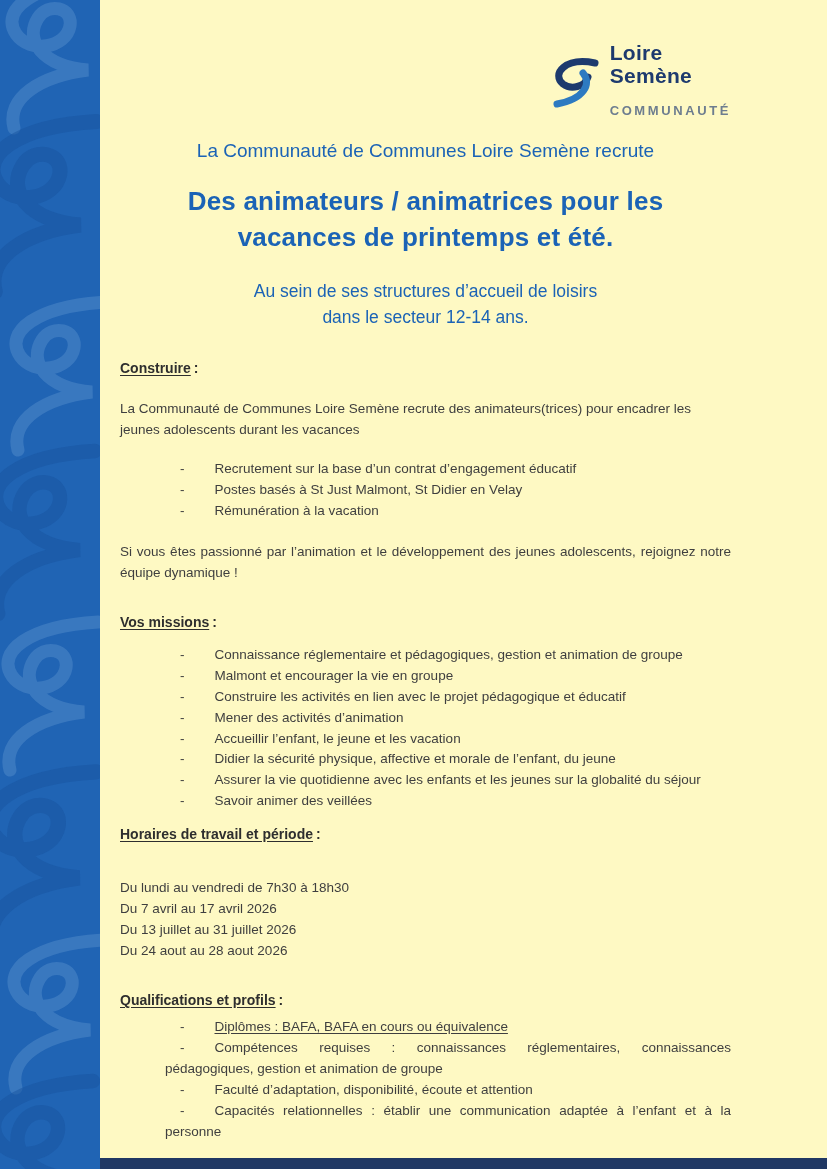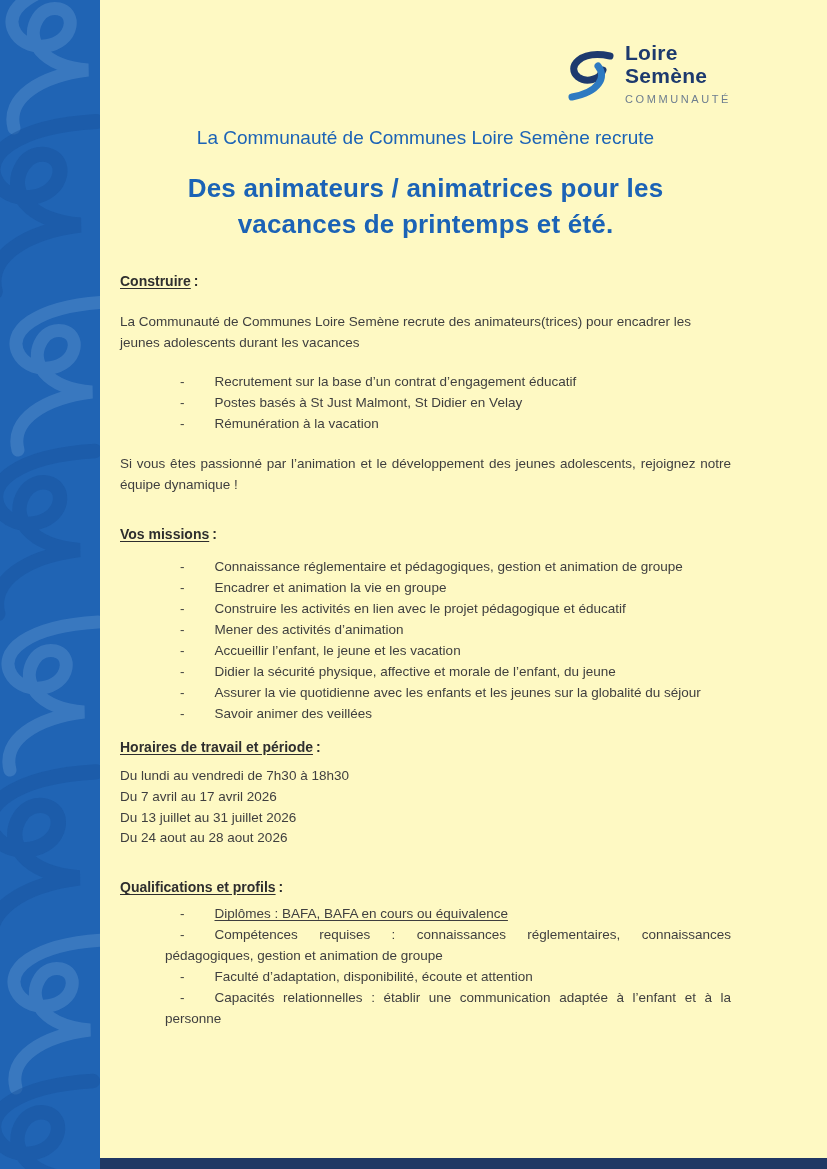--- a/index.html
+++ b/index.html
@@ -29,21 +29,21 @@
 
   
   .content{position:absolute;left:120px;top:0;width:611px;color:var(--text);font-size:13.5px;line-height:1.55;}
 
   
   .logo-row{display:flex;justify-content:flex-end;margin-top:42px;}
   .logo{display:flex;align-items:center;gap:9px;}
   .logo-icon .li-dark{stroke:var(--navy);fill:none;}
   .logo-icon .li-light{stroke:var(--logo-light);fill:none;}
   .logo-name{font-size:21px;font-weight:bold;color:var(--navy);line-height:1.08;letter-spacing:.3px;}
-  .logo-sub{font-size:11px;letter-spacing:2.6px;color:var(--logo-gray);margin-top:4px;font-weight:normal;}
+  .logo-sub{font-size:13px;letter-spacing:2.6px;color:var(--logo-gray);margin-top:14px;font-weight:bold;}
 
   
   .title{margin:18px 0 0;text-align:center;color:var(--accent);font-size:19px;font-weight:normal;line-height:1.3;}
   .heading{margin:20px 0 0;text-align:center;color:var(--accent);font-size:26px;font-weight:800;line-height:1.38;letter-spacing:.2px;}
   .hline{display:block;}
   .subtitle{margin:22px 0 0;text-align:center;color:var(--accent);font-size:17.5px;line-height:1.5;font-weight:normal;}
   .sline{display:block;}
 
   
   .sec{margin:28px 0 0;font-size:14px;font-weight:bold;color:#2e2e2e;line-height:1.5;}
@@ -53,21 +53,21 @@
   .just{text-align:justify;}
 
   
   .blist{margin-top:18px;}
   .blist.tight{margin-top:12px;}
   .bullet{margin-left:45px;text-indent:15px;}
   .blist.just .bullet{text-align:justify;}
   .tab{display:inline-block;width:30px;}
 
   
-  .slines{margin-top:8px;}
+  .slines{margin-top:33px;}
 
   .mt-small{margin-top:12px;}
   .mt-med{margin-top:20px;}
 </style>
 </head>
 <body>
 
 <div class="page">
 
   <aside class="band">
@@ -104,38 +104,42 @@
       </div>
     </header>
 
     <h2 class="title">La Communauté de Communes Loire Semène recrute</h2>
 
     <h1 class="heading">
       <span class="hline">Des animateurs / animatrices pour les</span>
       <span class="hline">vacances de printemps et été.</span>
     </h1>
 
+    <p class="subtitle">
+      <span class="sline">Au sein de ses structures d’accueil de loisirs</span>
+      <span class="sline">dans le secteur 12-14 ans.</span>
+    </p>
 
     <h3 class="sec"><span class="u">Construire</span><span class="colon">:</span></h3>
 
     <p class="para">La Communauté de Communes Loire Semène recrute des animateurs(trices) pour encadrer les jeunes adolescents durant les vacances</p>
 
     <div class="blist">
       <div class="bullet"><span class="dash">-</span><span class="tab"></span><span>Recrutement sur la base d’un contrat d’engagement éducatif</span></div>
       <div class="bullet"><span class="dash">-</span><span class="tab"></span><span>Postes basés à St Just Malmont, St Didier en Velay</span></div>
       <div class="bullet"><span class="dash">-</span><span class="tab"></span><span>Rémunération à la vacation</span></div>
     </div>
 
     <p class="para just mt-med">Si vous êtes passionné par l’animation et le développement des jeunes adolescents, rejoignez notre équipe dynamique !</p>
 
     <h3 class="sec"><span class="u">Vos missions</span><span class="colon">:</span></h3>
 
     <div class="blist tight just">
       <div class="bullet"><span class="dash">-</span><span class="tab"></span><span>Connaissance réglementaire et pédagogiques, gestion et animation de groupe</span></div>
-      <div class="bullet"><span class="dash">-</span><span class="tab"></span><span>Encadrer et animation la vie en groupe</span></div>
+      <div class="bullet"><span class="dash">-</span><span class="tab"></span><span>Malmont et encourager la vie en groupe</span></div>
       <div class="bullet"><span class="dash">-</span><span class="tab"></span><span>Construire les activités en lien avec le projet pédagogique et éducatif</span></div>
       <div class="bullet"><span class="dash">-</span><span class="tab"></span><span>Mener des activités d’animation</span></div>
       <div class="bullet"><span class="dash">-</span><span class="tab"></span><span>Accueillir l’enfant, le jeune et les vacation</span></div>
       <div class="bullet"><span class="dash">-</span><span class="tab"></span><span>Didier la sécurité physique, affective et morale de l’enfant, du jeune</span></div>
       <div class="bullet"><span class="dash">-</span><span class="tab"></span><span>Assurer la vie quotidienne avec les enfants et les jeunes sur la globalité du séjour</span></div>
       <div class="bullet"><span class="dash">-</span><span class="tab"></span><span>Savoir animer des veillées</span></div>
     </div>
 
     <h3 class="sec mt-small"><span class="u">Horaires de travail et période</span><span class="colon">:</span></h3>
 

